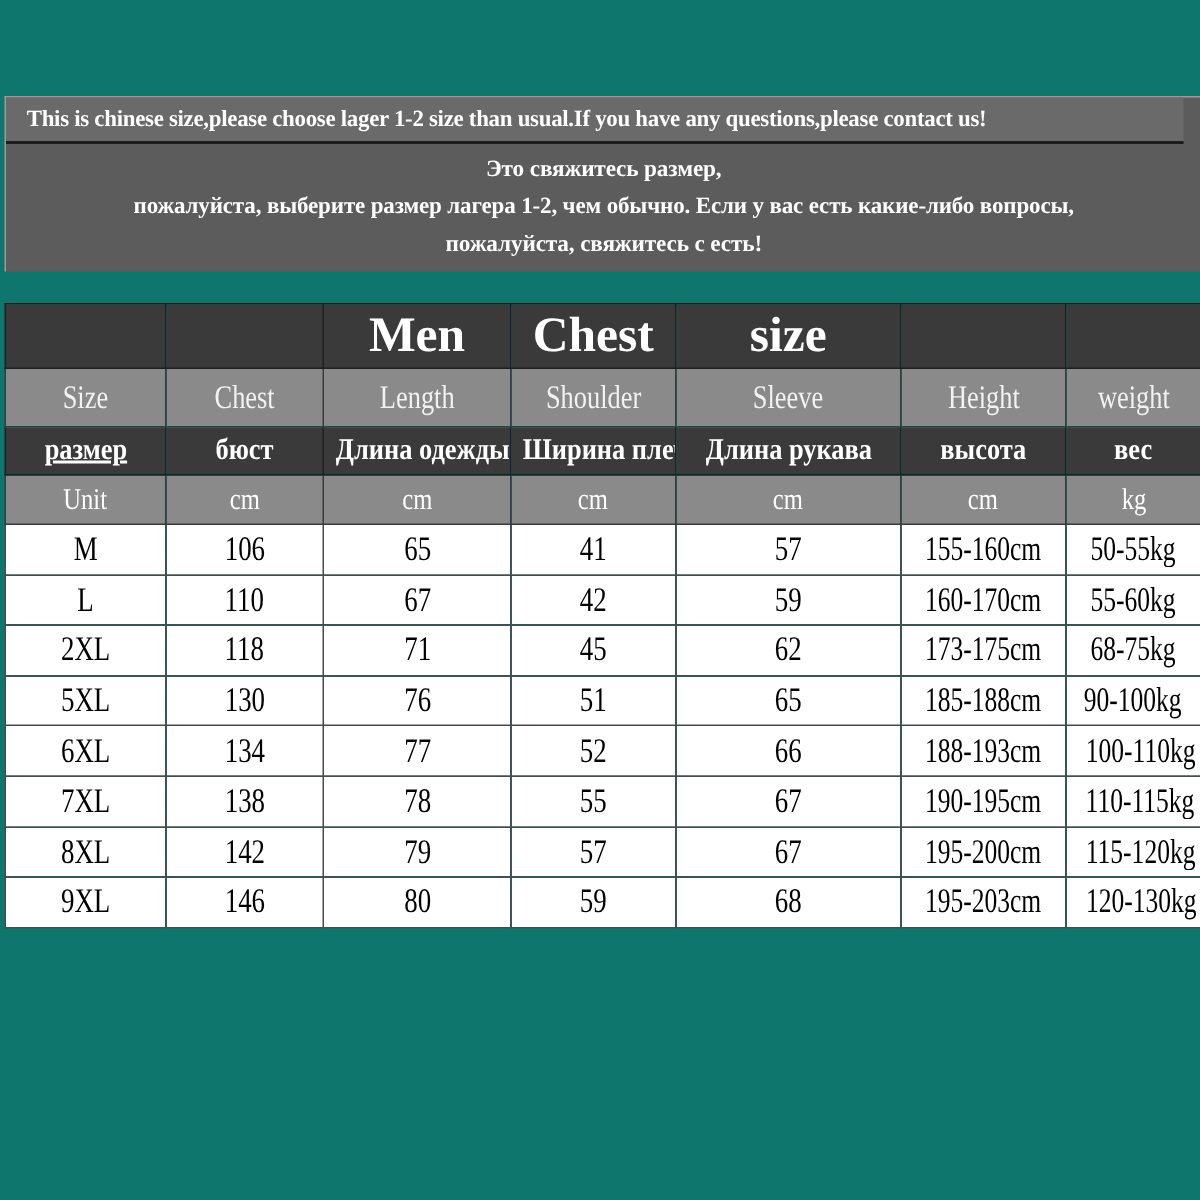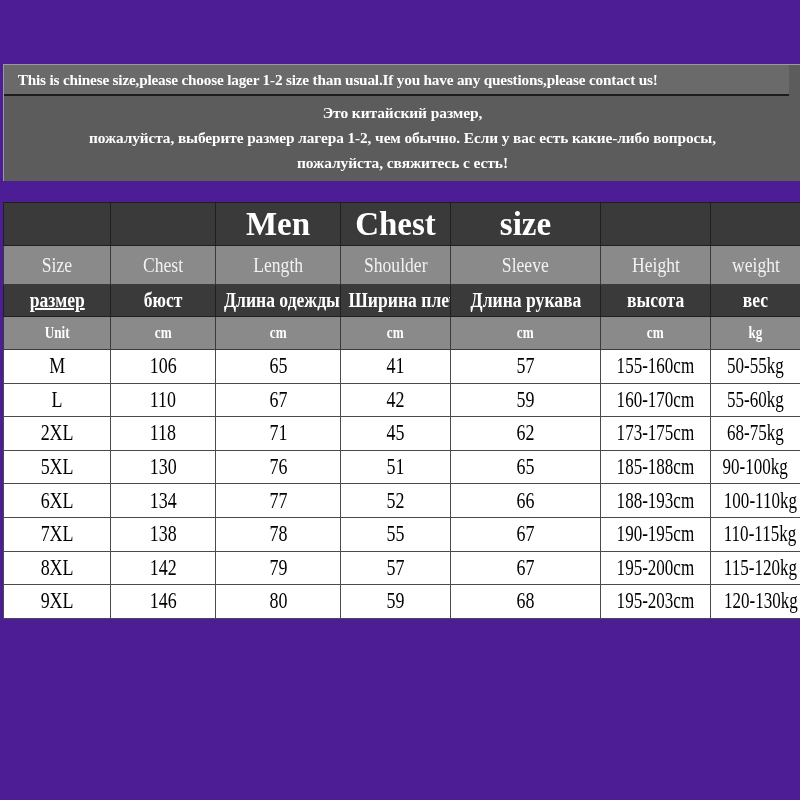--- a/index.html
+++ b/index.html
@@ -2,21 +2,21 @@
 <html><head>
 <meta charset="utf-8">
 <style>
   html,body{margin:0;padding:0;}
   body{
     width:800px;height:800px;
     background:#ffffff;
     font-family:"Liberation Serif", serif;
     overflow:hidden;
   }
-  .page{position:relative;width:800px;height:800px;background:#4c1d95;}
+  .page{position:relative;width:800px;height:800px;background:#0f766e;}
 
   
   .notice{
     position:absolute;left:3px;top:64px;width:797px;
     background:#5c5c5c;
     border-top:1px solid #9a9a9a;
     border-left:1px solid #9a9a9a;
   }
   .notice-en{
     background:#6a6a6a;
@@ -105,22 +105,22 @@
     border-color:#1f1f1f;
   }
   tr.hdr-ru td span{display:inline-block;transform:scaleX(0.88);}
   tr.hdr-ru td.underlined span{text-decoration:underline;}
 
   
   tr.hdr-unit td{
     background:#8a8a8a;
     height:32px;
     color:#ffffff;
-    font-size:16px;
-    font-weight:bold;
+    font-size:20px;
+    font-weight:normal;
     border-color:#3a3a3a;
   }
   tr.hdr-unit td span{display:inline-block;transform:scaleX(0.82);}
 
   
   tr.data td{
     background:#ffffff;
     height:32.6px;
     color:#000000;
     font-size:23px;
@@ -130,21 +130,21 @@
   tr.data td.narrow span{transform:scaleX(0.74);}
 </style>
 </head>
 <body>
 
 <div class="page">
 
   <div class="notice">
     <div class="notice-en">This is  chinese size,please choose lager 1-2 size than usual.If you have any questions,please contact us!</div>
     <div class="notice-ru">
-      <div class="ru-line">Это китайский размер,</div>
+      <div class="ru-line">Это свяжитесь размер,</div>
       <div class="ru-line wide">пожалуйста, выберите размер лагера 1-2, чем обычно. Если у вас есть какие-либо вопросы,</div>
       <div class="ru-line">пожалуйста, свяжитесь с есть!</div>
     </div>
   </div>
 
   <table class="sizes">
     <colgroup>
       <col class="c0">
         <col class="c1">
         <col class="c2">

